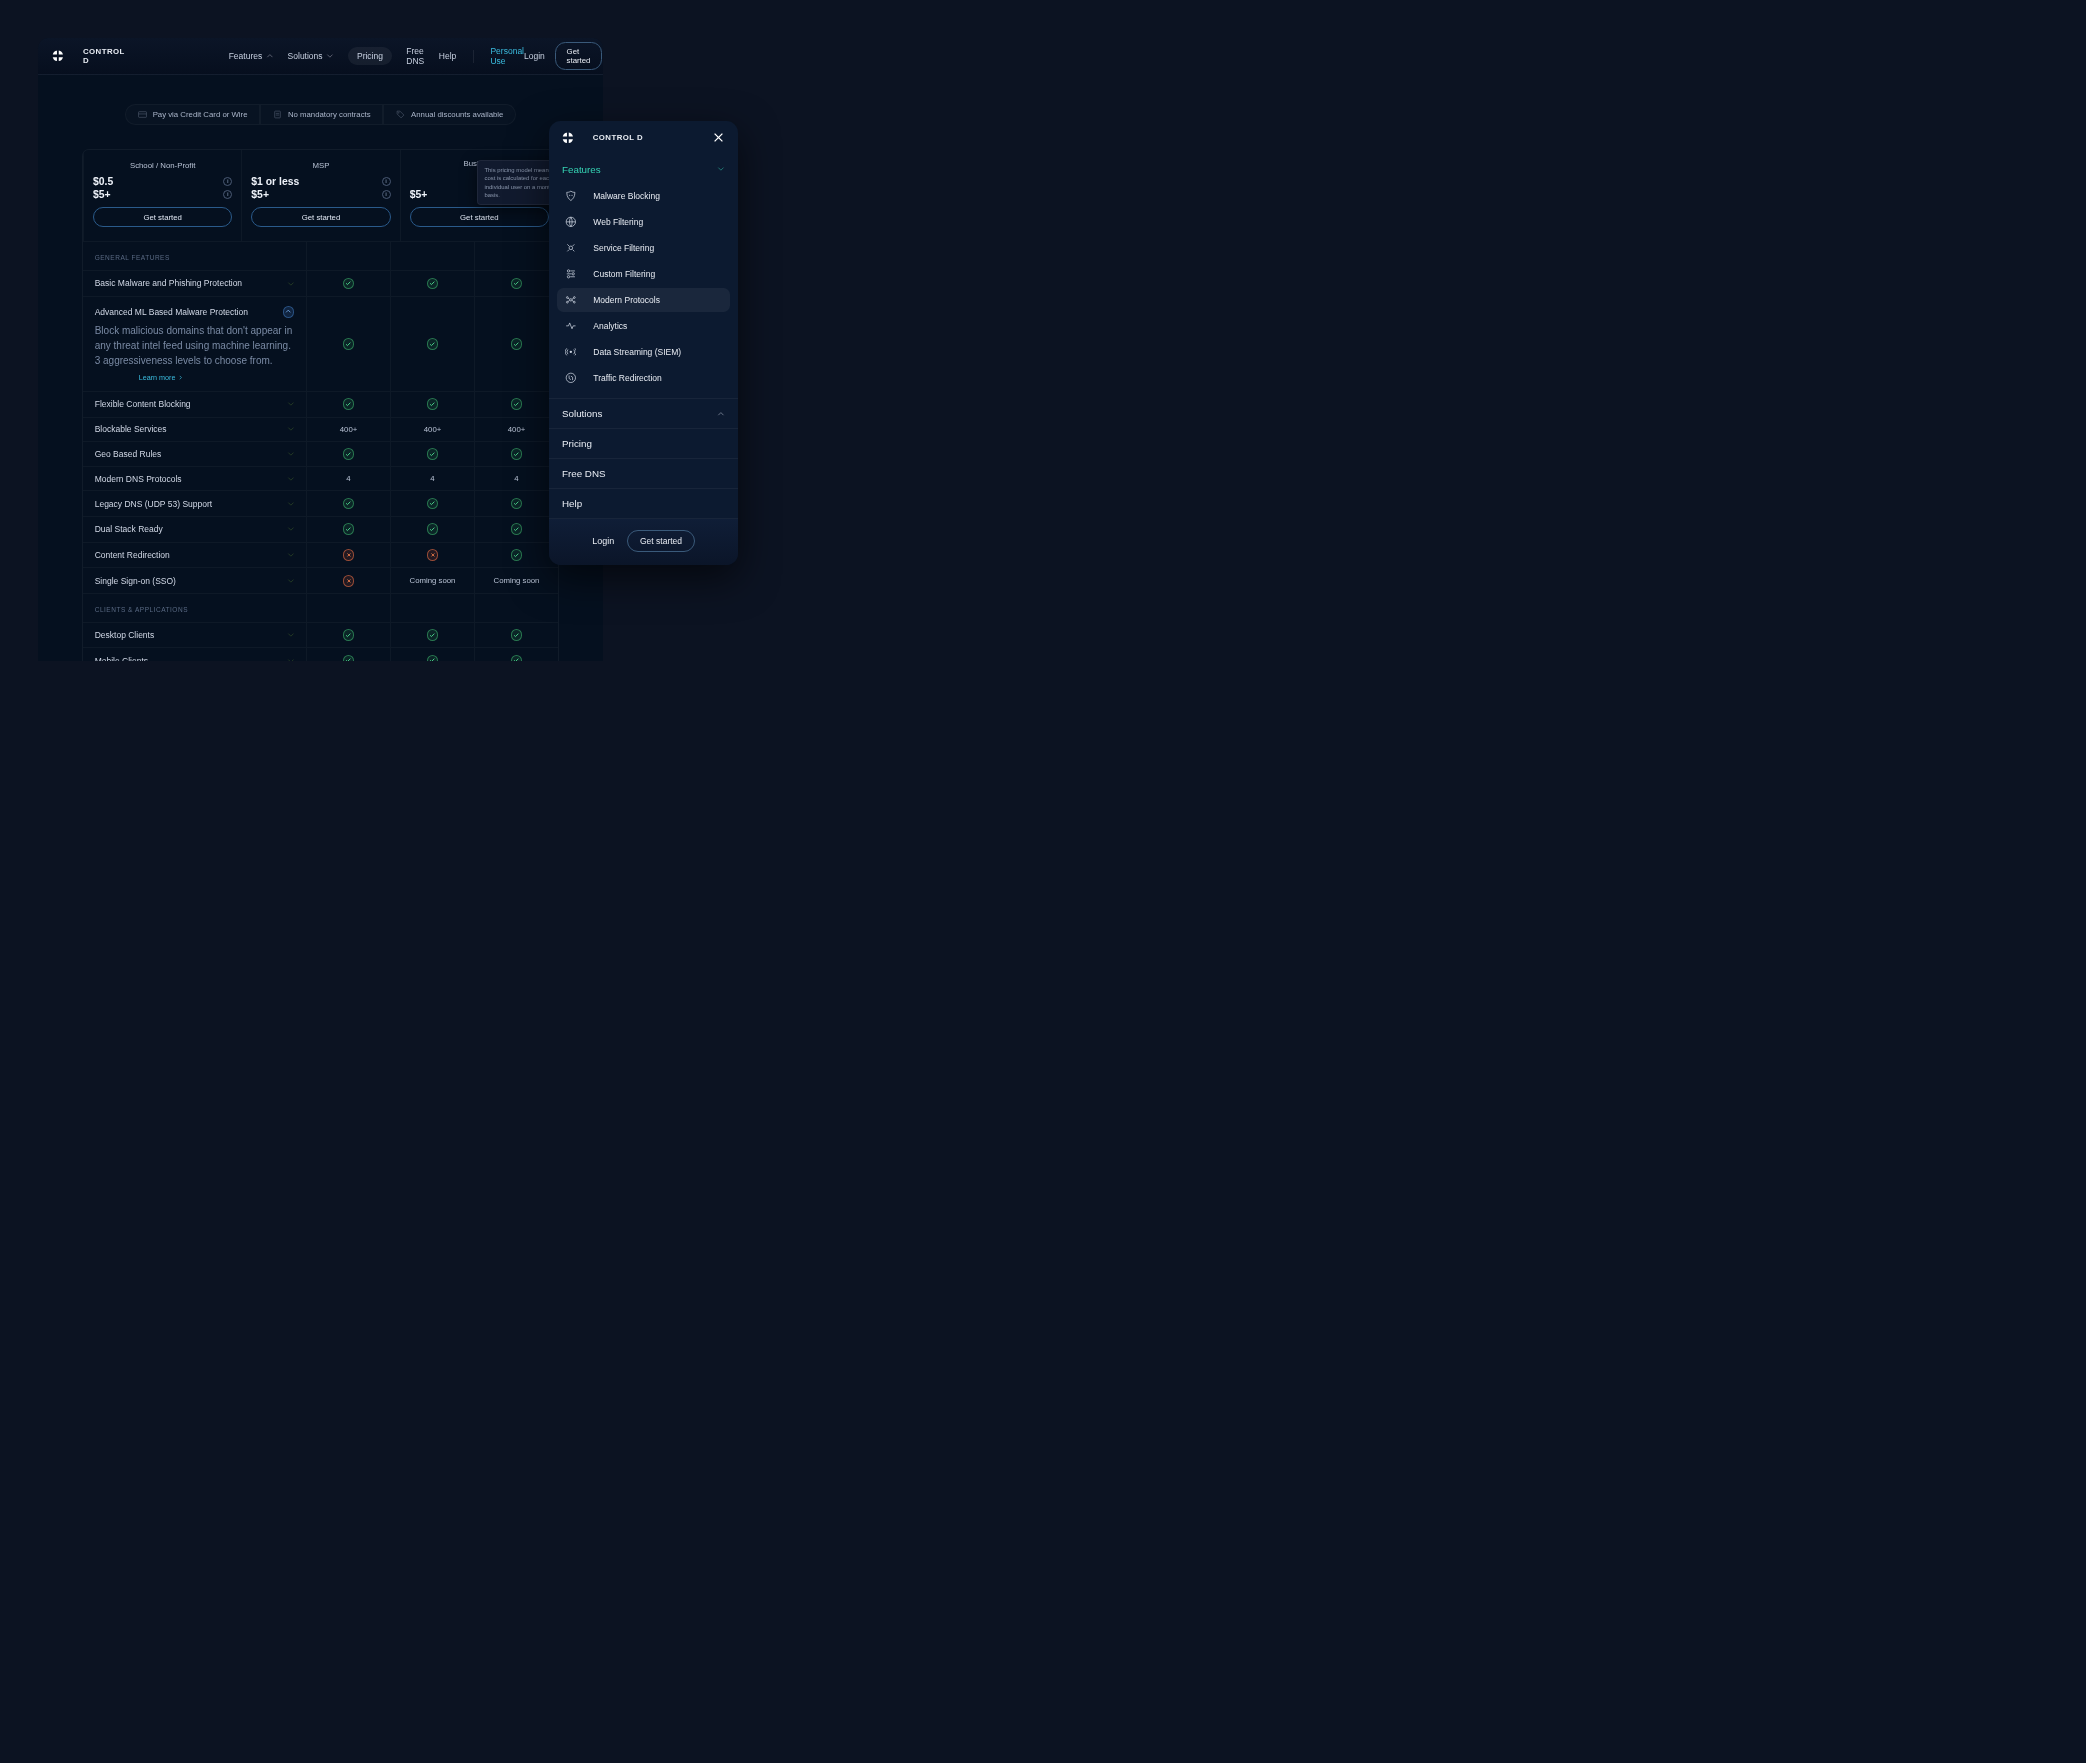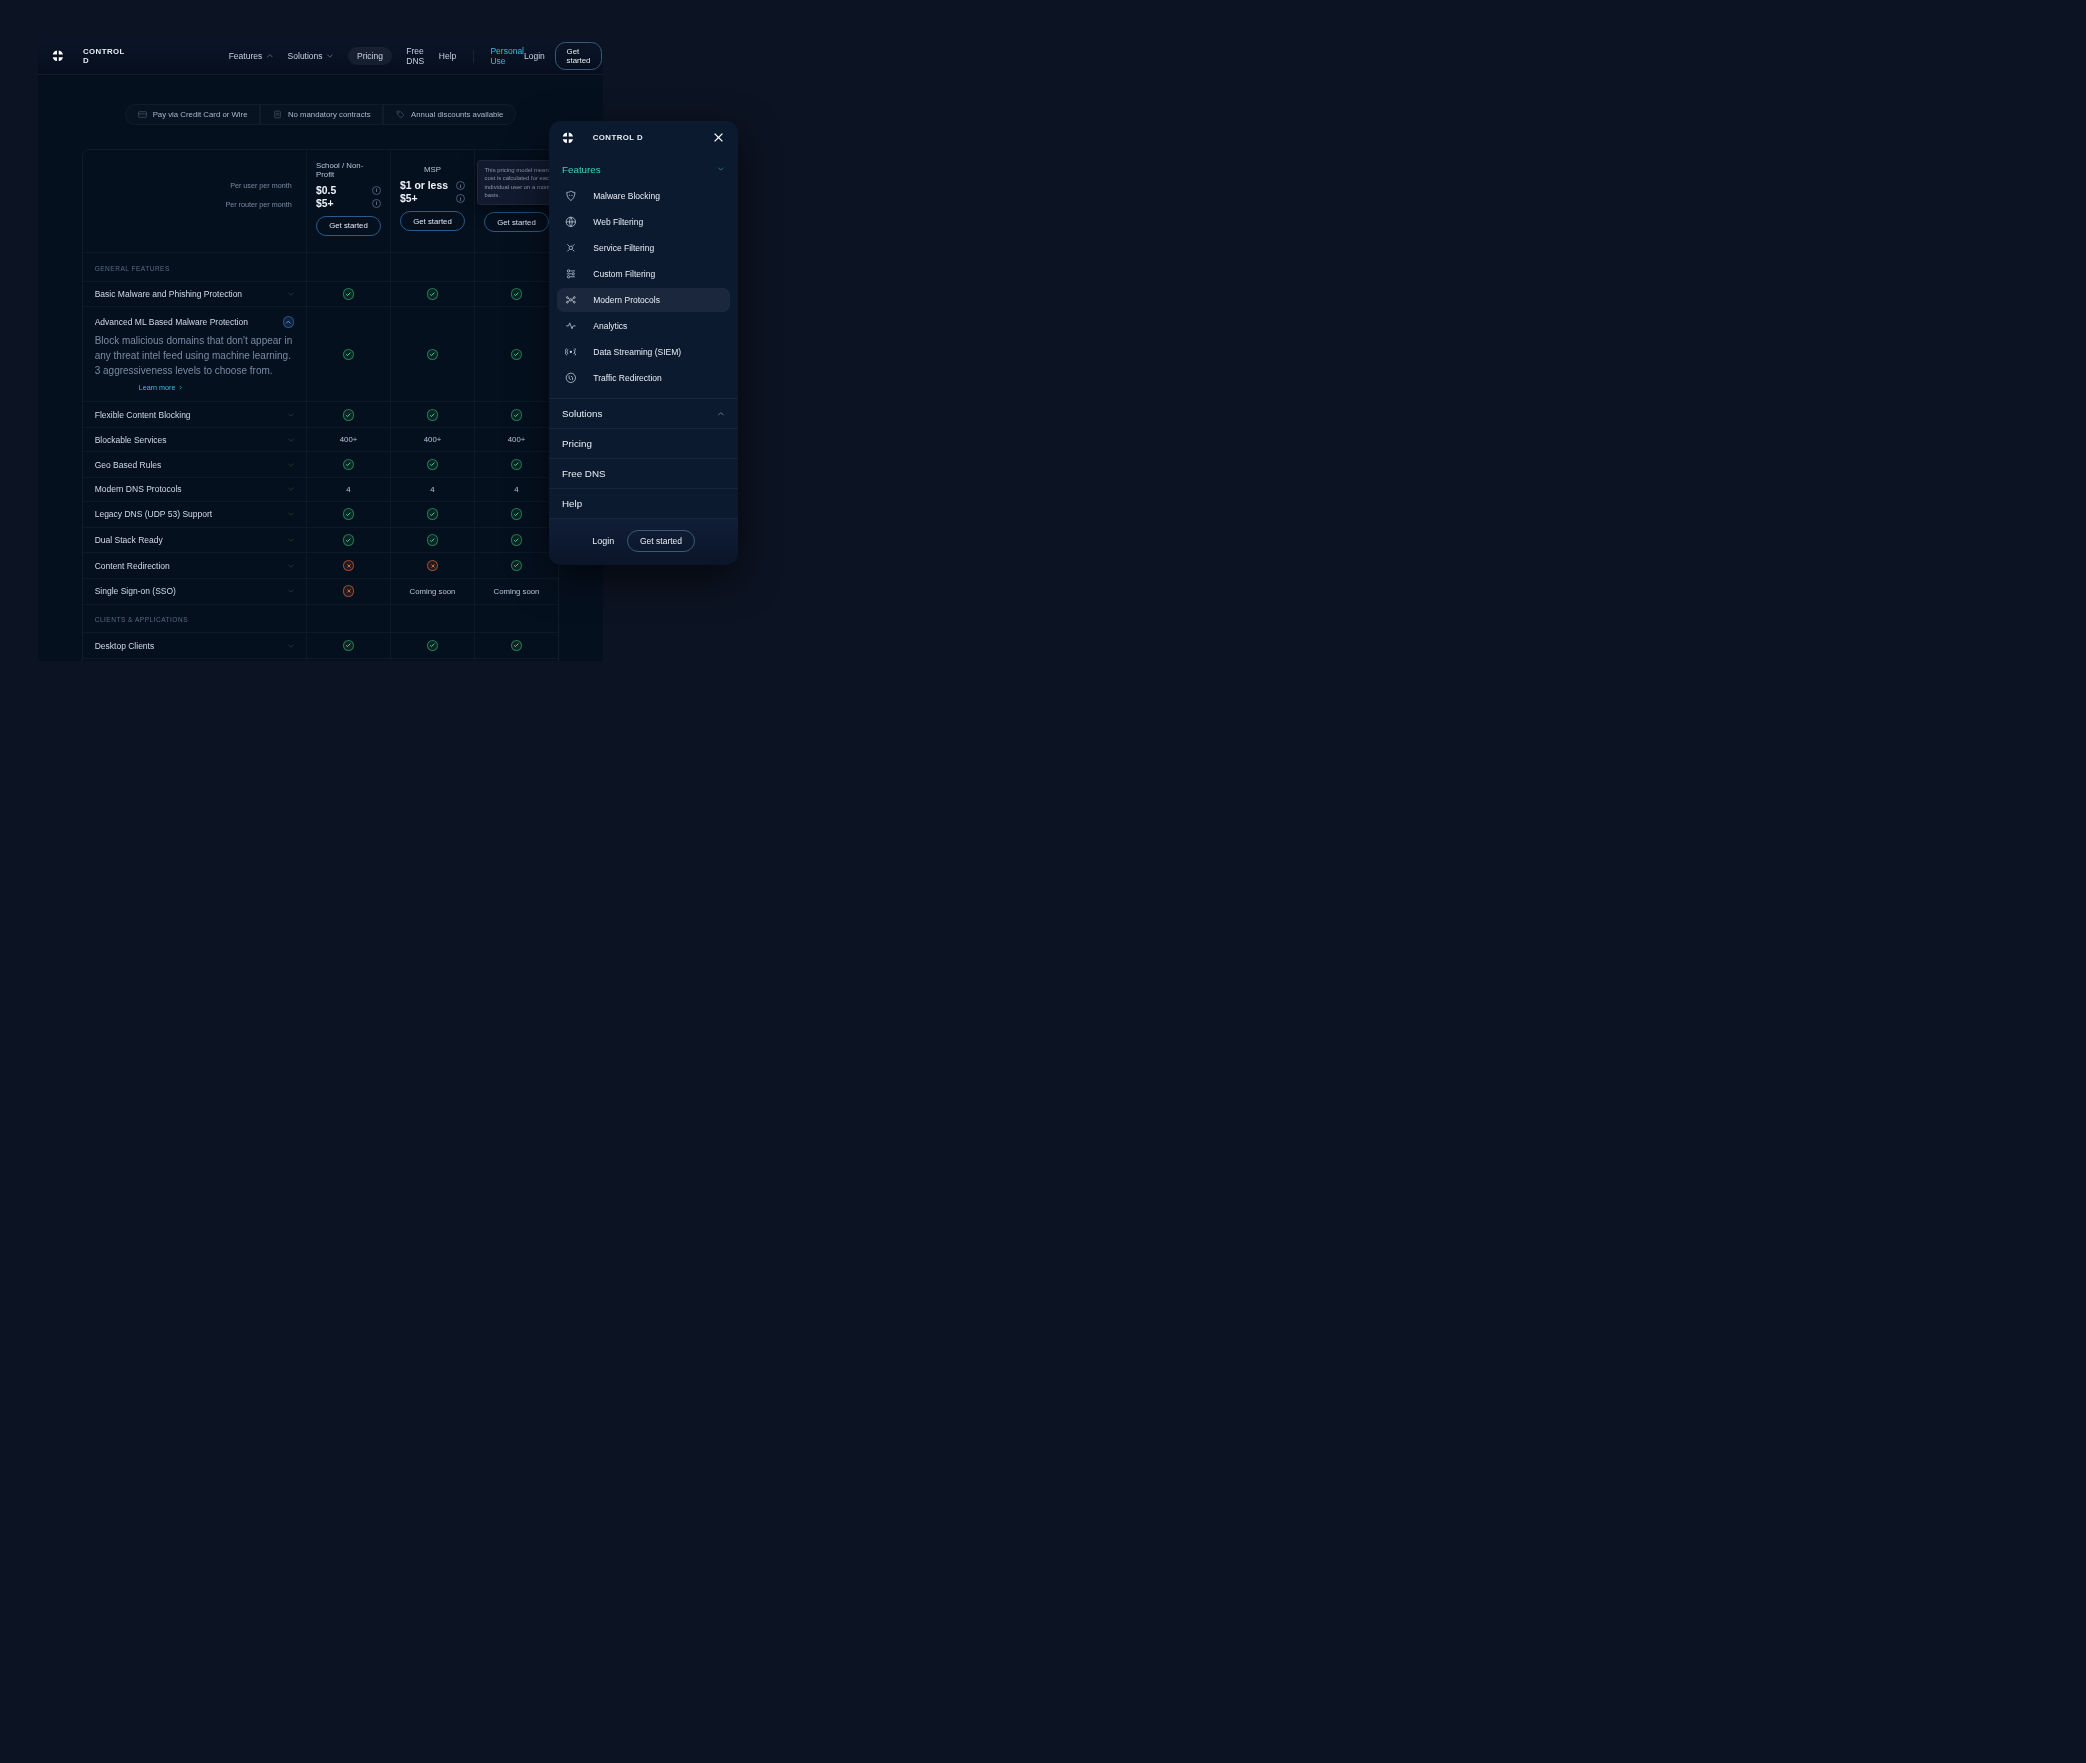--- a/index.html
+++ b/index.html
@@ -104,21 +104,21 @@
 .pricing-table {
   margin: 0 44px;
   border: 0.7px solid rgba(255,255,255,0.05);
   border-radius: 6.5px 6.5px 0 0;
   overflow: hidden;
 }
 .pt-row { display: flex; border-bottom: 0.7px solid rgba(255,255,255,0.04); }
 .pt-label-col { width: 223px; padding: 6.5px 11.7px; display: flex; align-items: center; }
 .pt-col { flex: 1; display: flex; justify-content: center; align-items: center; border-left: 0.7px solid rgba(255,255,255,0.04); padding: 6.5px 5.2px; }
 .plan-head .pt-label-col { flex-direction: column; align-items: flex-end; justify-content: flex-end; gap: 10.4px; padding: 9px 14.3px 14.3px; }
-.plan-head .pt-col { flex-direction: column; align-items: flex-start; padding: 9px 9px 14.3px; gap: 2px; }
+.plan-head .pt-col { flex-direction: column; align-items: flex-start; padding: 9px 9px 14.3px; gap: 2px; justify-content: flex-end; }
 .plan-name { font-size: 7.8px; color: #b8c2d4; align-self: center; margin-bottom: 3.9px; }
 .price-line { font-size: 10.4px; font-weight: 600; color: #eef2f9; display: flex; align-items: center; width: 100%; }
 .info-icon { margin-left: auto; width: 9px; height: 9px; border: 0.7px solid #4a5a74; border-radius: 50%; display: inline-flex; align-items: center; justify-content: center; font-size: 5.9px; color: #6a7a94; }
 .meta-label { font-size: 7.2px; color: #7a8aa4; }
 .gs-btn { border: 0.7px solid #2a5a8a; padding: 4.6px 0; width: 100%; text-align: center; border-radius: 10.4px; font-size: 7.8px; color: #dfe6f2; cursor: pointer; margin-top: 5.2px; }
 .section-head { font-size: 6.5px; letter-spacing: 0.08em; color: #5a6a84; padding: 11.7px 11.7px 9px; }
 .feat-row .pt-label-col { justify-content: space-between; color: #d2d9e7; font-size: 8.5px; }
 .chevron { width: 7.8px; height: 7.8px; display: inline-flex; opacity: 0.5; }
 .check-badge { width: 11.7px; height: 11.7px; border-radius: 50%; background: rgba(45,160,90,0.15); border: 0.7px solid rgba(70,200,120,0.5); display: flex; align-items: center; justify-content: center; }
 .check-badge svg { width: 6.5px; height: 6.5px; }
@@ -265,26 +265,20 @@
             <path d="M2 2h5l7 7-5 5-7-7z" fill="none" stroke="#8a96ac"></path>
             <circle cx="5" cy="5" r="1" fill="#8a96ac"></circle>
           </svg></span>
       <span>Annual discounts available</span>
     </div>
   </div>
 
   <div class="pricing-table">
 
     <div class="pt-row plan-head">
-      <div class="pt-label-col">
-        <div style="height:11.7px"></div>
-        <span class="meta-label">Per user per month</span>
-        <span class="meta-label">Per router per month</span>
-        <div style="height:18px"></div>
-      </div>
       <div class="pt-col">
         <span class="plan-name">School / Non-Profit</span>
         <div class="price-line">
             <span>$0.5</span>
             <span class="info-icon">i</span>
           </div>
         <div class="price-line">
             <span>$5+</span>
             <span class="info-icon">i</span>
           </div>

